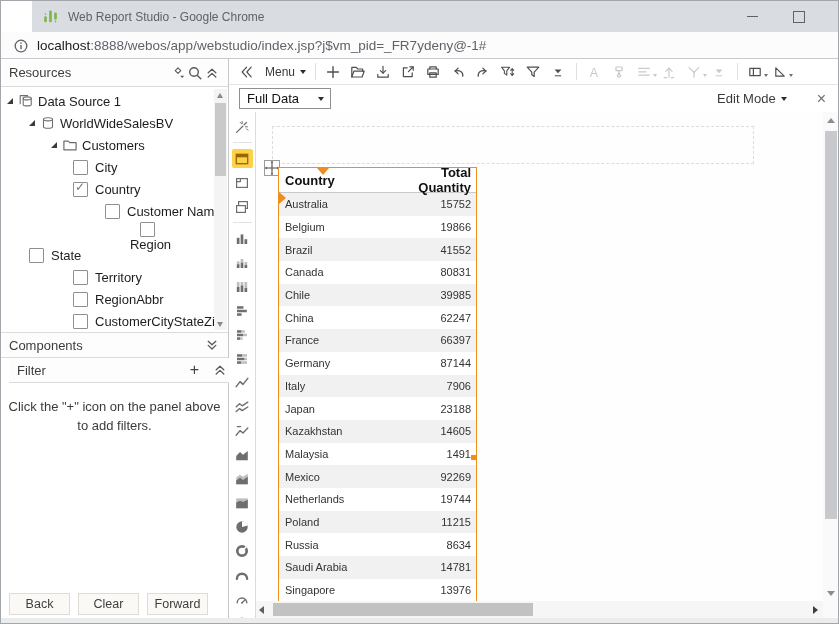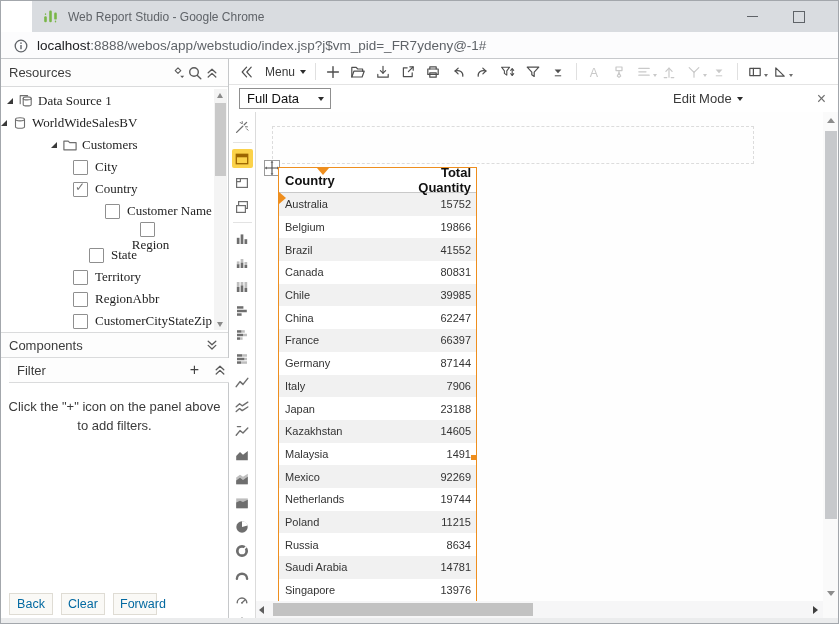--- a/index.html
+++ b/index.html
@@ -19,52 +19,52 @@
   .url{margin-left:9px;font-size:13.5px;white-space:nowrap;}
   .url .host{color:#202124;}
   .url .rest{color:#5f6368;}
   
   .sidebar{position:absolute;left:0;top:58px;width:228px;height:559px;background:#fff;border-right:1px solid #c6c8ca;box-sizing:border-box;}
   .panehead{position:relative;display:flex;align-items:center;background:#fdfdfd;border-bottom:1px solid #dadbdc;box-sizing:border-box;padding:0 8px;font-size:13px;color:#3c3c3c;}
   .res-head{position:absolute;left:0;top:0;width:100%;height:28px;}
   .panehead .sp{margin-left:auto;}
   .hicon{width:17px;height:17px;display:flex;align-items:center;justify-content:center;color:#5a5a5a;cursor:pointer;flex:none;}
   .tree{position:absolute;left:0;top:28px;width:100%;height:245px;overflow:hidden;padding-top:3px;box-sizing:border-box;}
-  .trow-tree{height:22px;display:flex;align-items:center;font-size:13px;color:#1d1d1d;cursor:default;font-family:Liberation Serif, serif;}
+  .trow-tree{height:22px;display:flex;align-items:center;font-size:13px;color:#1d1d1d;cursor:default;}
   .exp{width:0;height:0;border:3.6px solid transparent;border-right-color:#3a3a3a;border-bottom-color:#3a3a3a;margin-right:5px;flex:none;}
   .ticon{width:16px;height:16px;margin-right:4px;color:#6e6e6e;flex:none;}
   .cb{width:13px;height:13px;border:1px solid #8f8f8f;border-radius:1px;background:#fff;margin-right:7px;flex:none;position:relative;}
   .cb.on::after{content:"✓";position:absolute;left:1px;top:-3px;font-size:12px;color:#787878;}
   .tlabel{white-space:nowrap;}
   .treescroll{position:absolute;right:1px;top:30px;width:13px;height:241px;background:#f4f4f4;}
   .tthumb{position:absolute;left:1px;top:14px;width:11px;height:73px;background:#c9c9c9;}
   .tarr{position:absolute;left:3px;width:0;height:0;border:3.6px solid transparent;}
   .tarr.up{top:4px;border-bottom:5px solid #8a8a8a;border-top:none;}
   .tarr.dn{bottom:3px;border-top:5px solid #8a8a8a;border-bottom:none;}
   .comp-head{position:absolute;left:0;top:273px;width:100%;height:26px;border-top:1px solid #dadbdc;}
   .filter-head{position:absolute;left:8px;top:299px;width:100%;height:25px;}
   .plusglyph{font-size:16px;color:#444;margin-right:12px;cursor:pointer;line-height:1;}
   .filter-hint{position:absolute;left:0;top:330px;width:100%;padding:8px 6px 0 6px;box-sizing:border-box;text-align:center;font-size:13px;line-height:19px;color:#3b3b3b;}
   .navbtns{position:absolute;left:0;top:534px;width:100%;display:flex;gap:8px;padding-left:8px;box-sizing:border-box;}
-  .navbtn{width:44px;height:22px;background:#faf9f6;border:1px solid #dfdcd4;color:#0369a1;font-size:12.5px;font-family:"Liberation Sans",sans-serif;cursor:default;}
+  .navbtn{width:61px;height:22px;background:#faf9f6;border:1px solid #dfdcd4;color:#404040;font-size:12.5px;font-family:"Liberation Sans",sans-serif;cursor:default;}
   
   .toolbar{position:absolute;left:228px;top:58px;width:611px;height:26px;background:#fff;border-bottom:1px solid #e4e4e4;display:flex;align-items:center;padding-left:7px;box-sizing:border-box;}
   .ic{width:20px;height:20px;display:flex;align-items:center;justify-content:center;color:#4f4f4f;cursor:pointer;position:relative;flex:none;margin-right:5px;}
   .ic.dis{color:#c9c9c9;cursor:default;}
   .menu-btn{display:flex;align-items:center;font-size:12px;color:#3a3a3a;margin:0 6px 0 4px;cursor:pointer;}
   .scaret{width:0;height:0;border:3.6px solid transparent;border-top:4.6px solid #2c2c2c;margin-left:5px;margin-top:4px;}
   .scaret.sm{border-width:3px;border-top-width:4px;margin-top:3px;}
   .tsep{width:1px;height:17px;background:#e0e0e0;margin:0 7px 0 3px;flex:none;}
   .mcaret{position:absolute;right:-3px;bottom:3px;width:0;height:0;border:2.6px solid transparent;border-top:3.4px solid #6f6f6f;}
   .ic.dis .mcaret{border-top-color:#c9c9c9;}
   .tb-icons{display:flex;align-items:center;}
   .viewbar{position:absolute;left:228px;top:84px;width:611px;height:27px;background:#fff;display:flex;align-items:center;box-sizing:border-box;}
   .select{margin-left:10px;width:92px;height:21px;border:1px solid #8f8f8f;background:#fff;display:flex;align-items:center;font-size:13px;color:#111;padding-left:7px;box-sizing:border-box;cursor:pointer;}
   .select .scaret{margin-left:auto;margin-right:6px;}
-  .vb-right{margin-left:auto;display:flex;align-items:center;gap:44px;}
+  .vb-right{margin-left:auto;display:flex;align-items:center;}
   .editmode{display:flex;align-items:center;font-size:13px;color:#3a3a3a;cursor:pointer;}
   .close-x{font-size:16px;color:#6f6f6f;margin-left:30px;margin-right:14px;cursor:pointer;line-height:1;}
   
   .content{position:absolute;left:228px;top:111px;width:611px;height:506px;background:#fdfdfc;}
   .charttools{position:absolute;left:0;top:0;width:27px;height:506px;background:#fff;border-right:1px solid #dbdbdb;box-sizing:border-box;display:flex;flex-direction:column;align-items:center;padding-top:5px;gap:5px;}
   .ctool{width:21px;height:19px;display:flex;align-items:center;justify-content:center;color:#6e6e6e;cursor:pointer;flex:none;}
   .ctool.sel{background:#fbd24a;color:#9c6500;border-radius:2px;}
   .cthr{width:19px;height:1px;background:#e3e3e3;flex:none;margin:1px 0;}
   .canvas{position:absolute;left:27px;top:0;width:567px;height:489px;background:#fefefe;overflow:hidden;}
   .dashed{position:absolute;left:16px;top:14px;width:480px;height:36px;border:1px dashed #dcdcdc;}
@@ -161,21 +161,21 @@
           <span class="exp"></span>
           <span class="ticon">
             <svg viewBox="0 0 16 16" width="16" height="16">
               <path d="M2.2 10.8V2.6h7.4" fill="none" stroke="currentColor" stroke-width="1.1" stroke-linecap="round" stroke-linejoin="round"></path>
               <ellipse cx="9.2" cy="5.4" rx="4" ry="1.5" fill="#fff" stroke="currentColor" stroke-width="1.1"></ellipse>
               <path d="M5.2 5.4v6c0 .85 1.8 1.5 4 1.5s4-.65 4-1.5v-6" fill="none" stroke="currentColor" stroke-width="1.1" stroke-linecap="round" stroke-linejoin="round"></path>
             </svg>
           </span>
           <span class="tlabel">Data Source 1</span>
         </div>
-        <div class="trow-tree" style="">
+        <div class="trow-tree" style="padding-left: 28px;">
           <span class="exp"></span>
           <span class="ticon">
             <svg viewBox="0 0 16 16" width="16" height="16">
               <ellipse cx="8" cy="4.3" rx="4.5" ry="1.6" fill="none" stroke="currentColor" stroke-width="1.1"></ellipse>
               <path d="M3.5 4.3v7.4c0 .9 2 1.6 4.5 1.6s4.5-.7 4.5-1.6V4.3" fill="none" stroke="currentColor" stroke-width="1.1" stroke-linecap="round" stroke-linejoin="round"></path>
             </svg>
           </span>
           <span class="tlabel">WorldWideSalesBV</span>
         </div>
         <div class="trow-tree" style="padding-left: 50px;">
@@ -196,21 +196,21 @@
           <span class="tlabel">Country</span>
         </div>
         <div class="trow-tree" style="padding-left: 72px; margin-left: 32px;">
           <span class="cb"></span>
           <span class="tlabel">Customer Name</span>
         </div>
         <div class="trow-tree" style="padding-left: 72px; flex-direction: column;">
           <span class="cb"></span>
           <span class="tlabel">Region</span>
         </div>
-        <div class="trow-tree" style="padding-left: 88px; text-align: right;">
+        <div class="trow-tree" style="padding-left: 28px; text-align: right;">
           <span class="cb"></span>
           <span class="tlabel">State</span>
         </div>
         <div class="trow-tree" style="padding-left: 72px;">
           <span class="cb"></span>
           <span class="tlabel">Territory</span>
         </div>
         <div class="trow-tree" style="padding-left: 72px;">
           <span class="cb"></span>
           <span class="tlabel">RegionAbbr</span>

